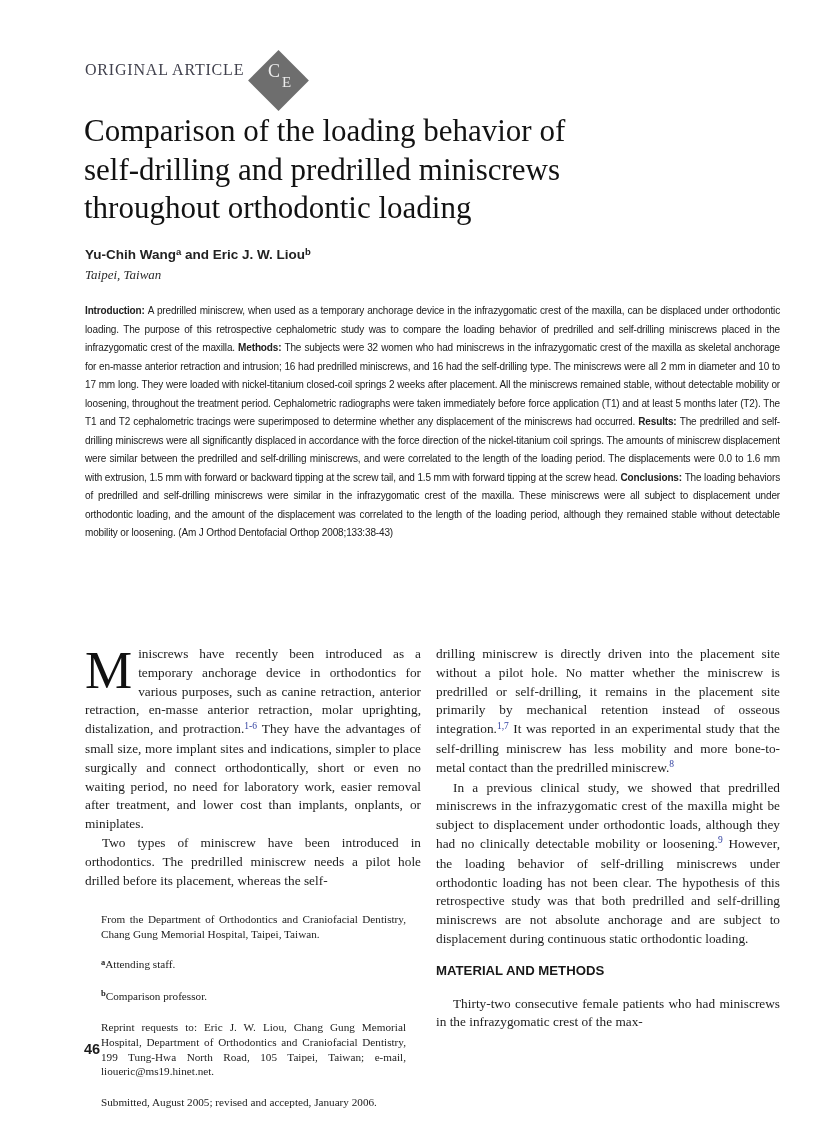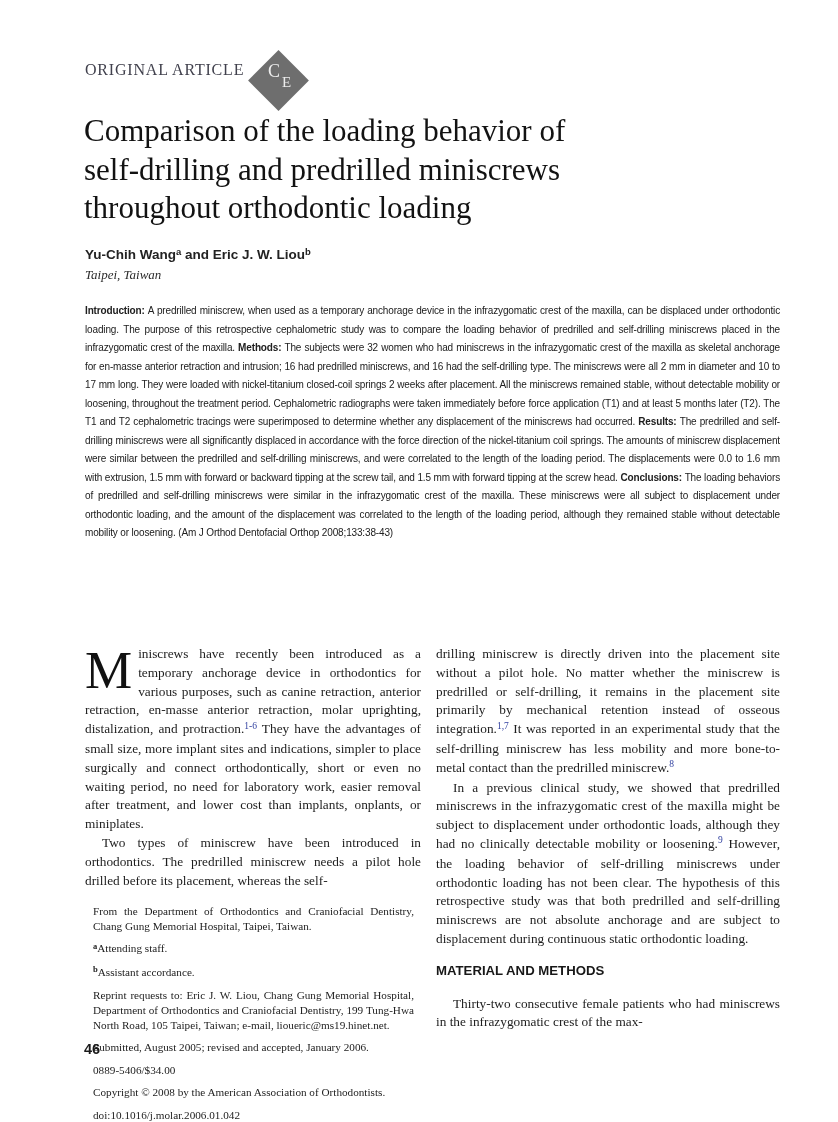--- a/index.html
+++ b/index.html
@@ -141,21 +141,21 @@
   .footnote-block {
     position: absolute;
     left: 85px;
     top: 896px;
     width: 337px;
     font-size: 11.2px;
     line-height: 14.6px;
     text-align: justify;
     color: #222222;
   }
-  .footnote-item { margin: 8px; }
+  .footnote-item { margin: 16px; }
 
   
   .page-number {
     position: absolute;
     left: 84px;
     top: 1041px;
     font-family: "Liberation Sans", sans-serif;
     font-weight: bold;
     font-size: 14.5px;
     color: #1a1a1a;
@@ -193,21 +193,21 @@
       <p><span>drilling miniscrew is directly driven into the placement site without a pilot hole. No matter whether the miniscrew is predrilled or self-drilling, it remains in the placement site primarily by mechanical retention instead of osseous integration.</span><span class="seg-sup">1,7</span><span> It was reported in an experimental study that the self-drilling miniscrew has less mobility and more bone-to-metal contact than the predrilled miniscrew.</span><span class="seg-sup">8</span></p>
       <p class="indent"><span>In a previous clinical study, we showed that predrilled miniscrews in the infrazygomatic crest of the maxilla might be subject to displacement under orthodontic loads, although they had no clinically detectable mobility or loosening.</span><span class="seg-sup">9</span><span> However, the loading behavior of self-drilling miniscrews under orthodontic loading has not been clear. The hypothesis of this retrospective study was that both predrilled and self-drilling miniscrews are not absolute anchorage and are subject to displacement during continuous static orthodontic loading.</span></p>
       <h2 class="section-heading">MATERIAL AND METHODS</h2>
       <p class="indent">Thirty-two consecutive female patients who had miniscrews in the infrazygomatic crest of the max-</p>
     </div>
   </div>
 
   <div class="footnote-block">
     <div class="footnote-item"><span>From the Department of Orthodontics and Craniofacial Dentistry, Chang Gung Memorial Hospital, Taipei, Taiwan.</span></div>
     <div class="footnote-item"><span class="seg-supblack">a</span><span>Attending staff.</span></div>
-    <div class="footnote-item"><span class="seg-supblack">b</span><span>Assistant accordance.</span></div>
+    <div class="footnote-item"><span class="seg-supblack">b</span><span>Comparison professor.</span></div>
     <div class="footnote-item"><span>Reprint requests to: Eric J. W. Liou, Chang Gung Memorial Hospital, Department of Orthodontics and Craniofacial Dentistry, 199 Tung-Hwa North Road, 105 Taipei, Taiwan; e-mail, lioueric@ms19.hinet.net.</span></div>
     <div class="footnote-item"><span>Submitted, August 2005; revised and accepted, January 2006.</span></div>
     <div class="footnote-item"><span>0889-5406/$34.00</span></div>
     <div class="footnote-item"><span>Copyright © 2008 by the American Association of Orthodontists.</span></div>
     <div class="footnote-item"><span>doi:10.1016/j.molar.2006.01.042</span></div>
   </div>
 
   <div class="page-number">46</div>
 
 </div>

